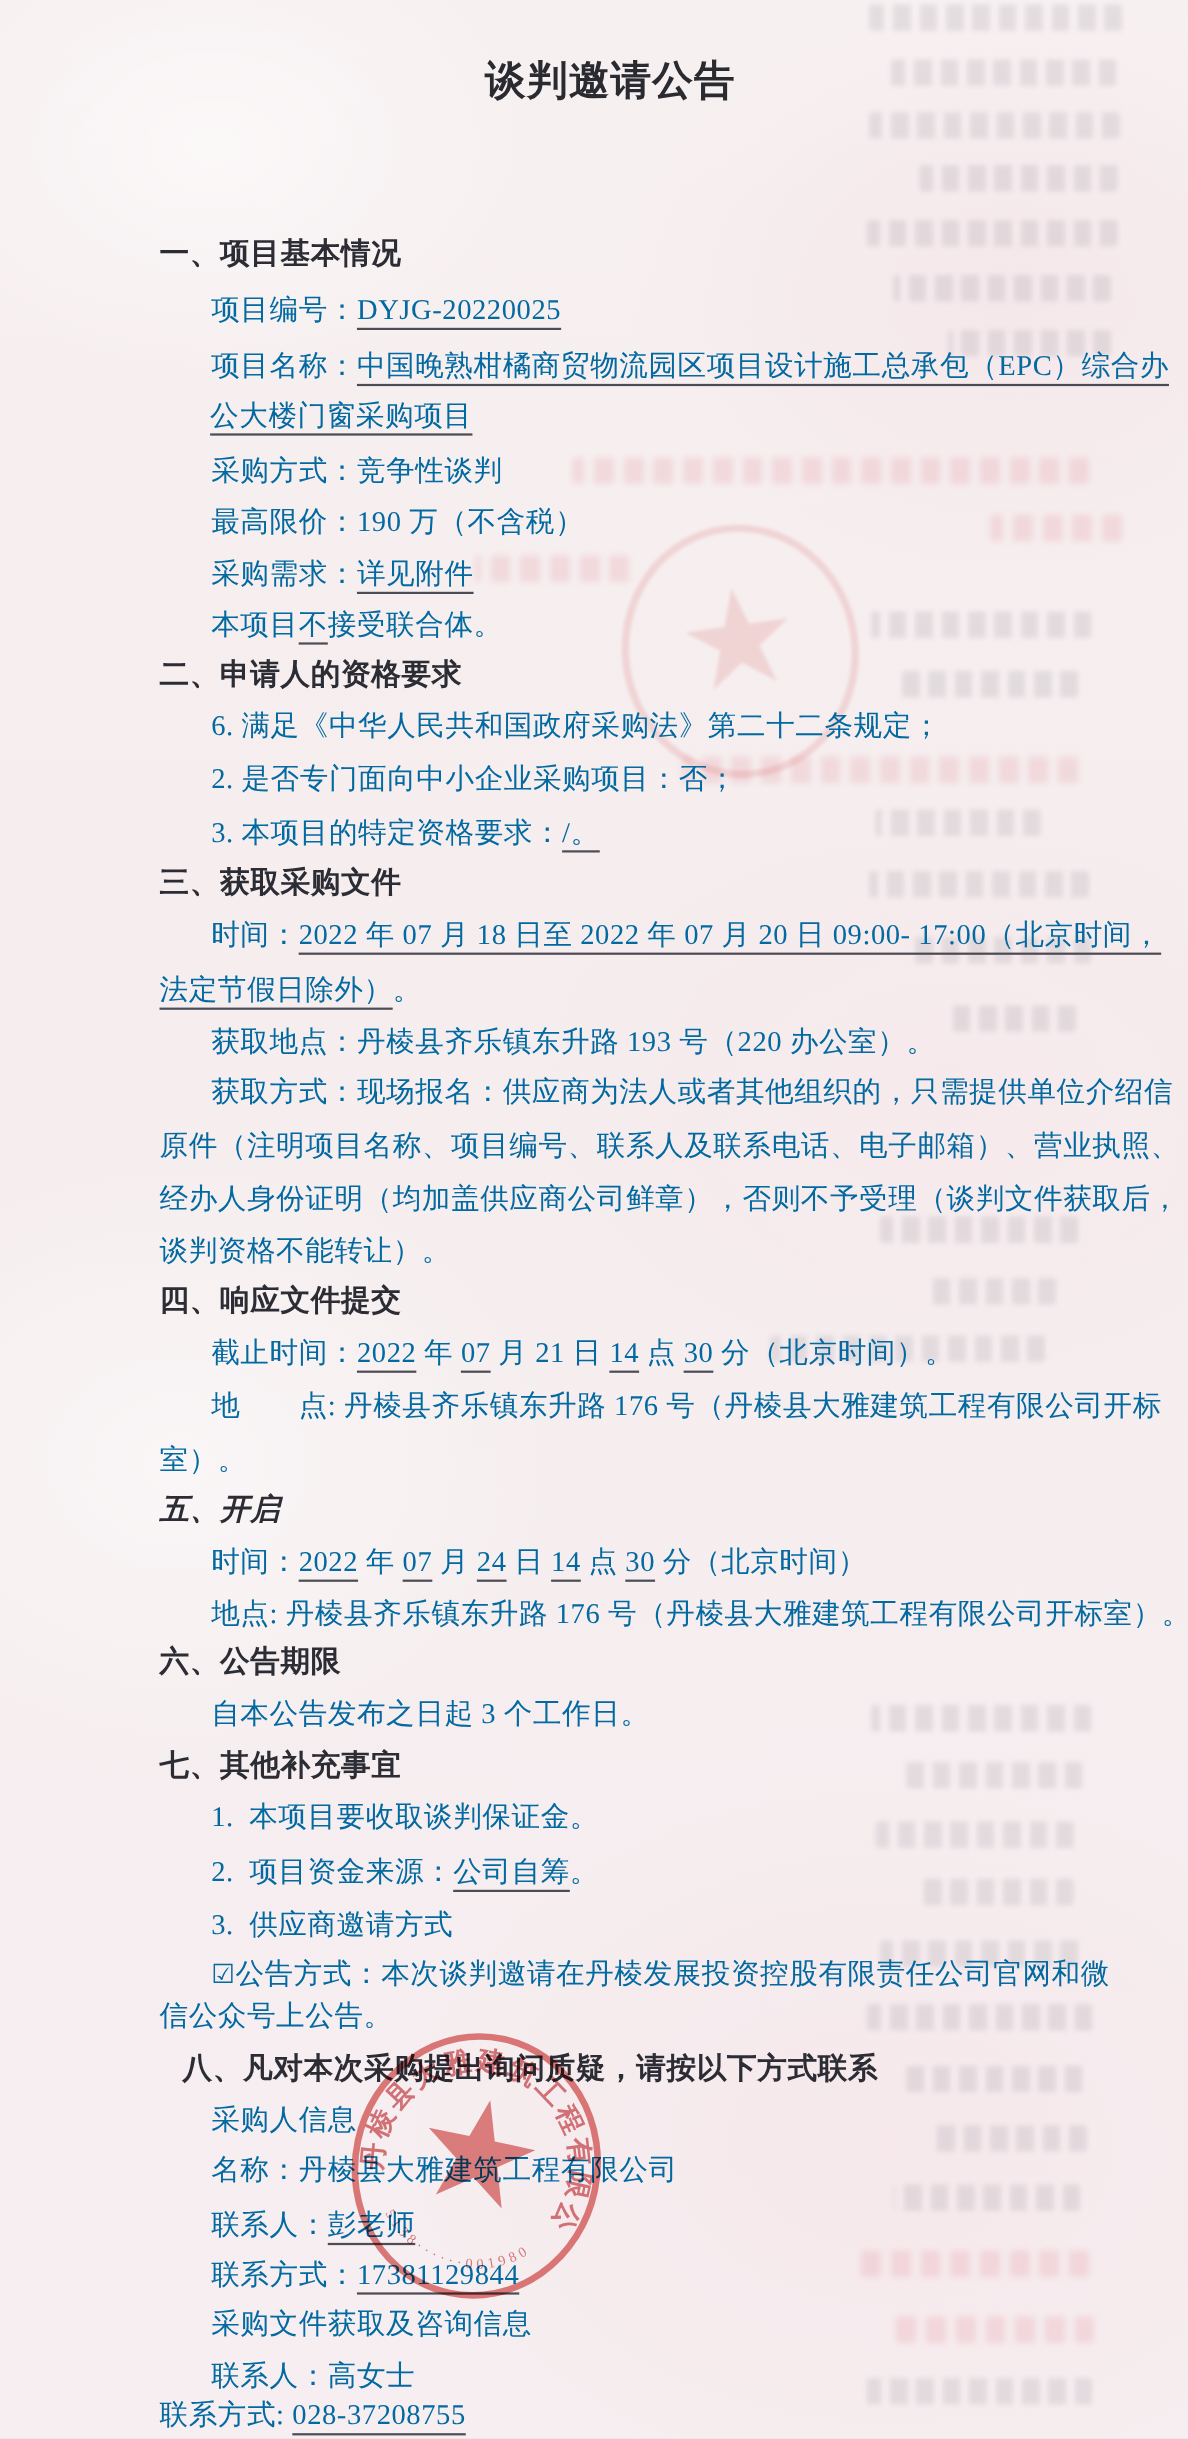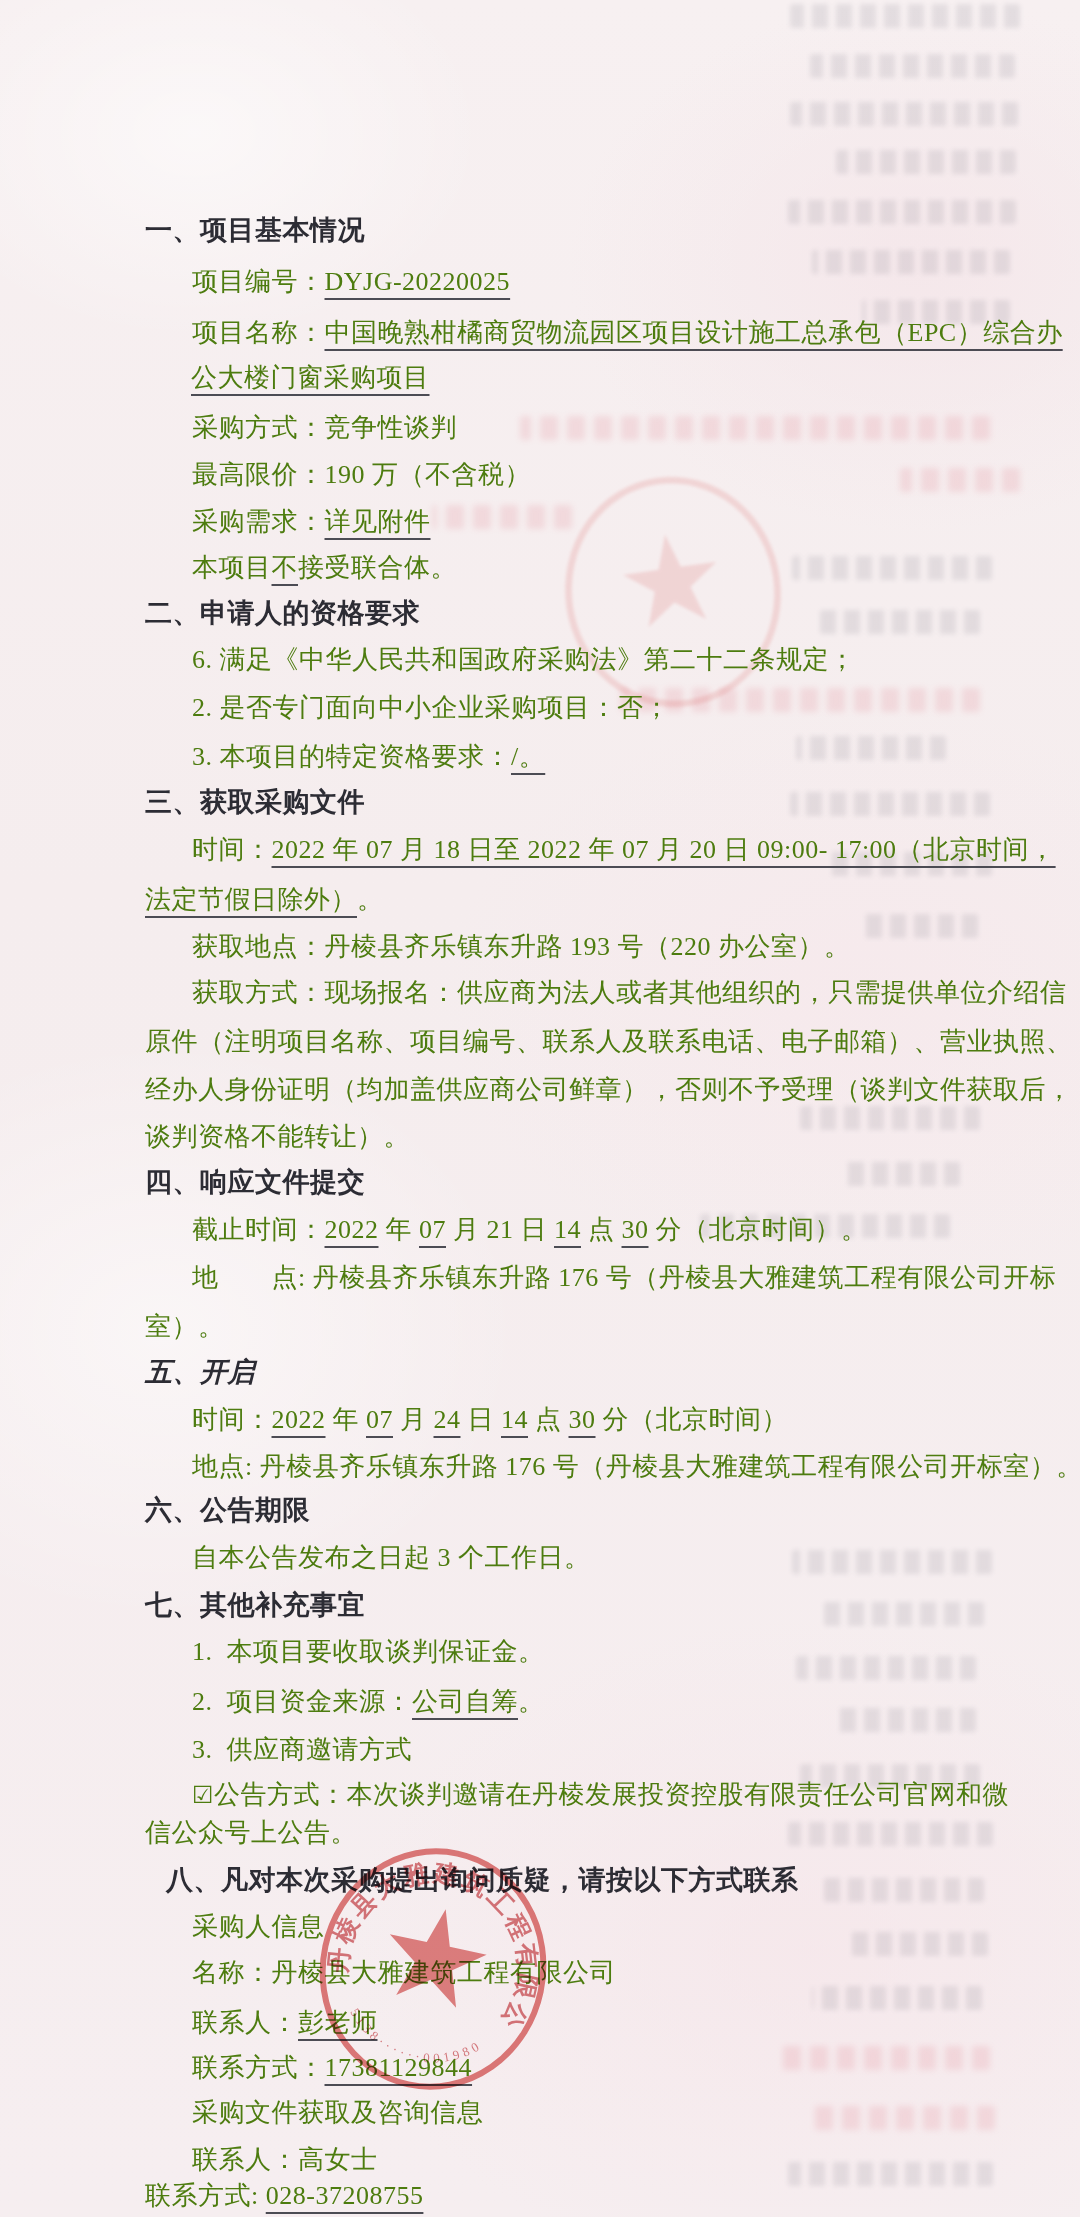--- a/index.html
+++ b/index.html
@@ -32,21 +32,21 @@
     letter-spacing:1px;
     color:#2a2a31;
     white-space:nowrap;
   }
   .line{
     position:absolute;
     height:48px;line-height:48px;
     font-size:26px;
     letter-spacing:.5px;
     white-space:pre;
-    color:#4d7c0f;
+    color:#0369a1;
   }
   .line.h{font-weight:700;color:#2c2c34;font-size:27px;}
   .seg-u{
     text-decoration:underline;
     text-decoration-thickness:2px;
     text-underline-offset:8px;
     text-decoration-color:rgba(58,58,66,.9);
   }
   .seg-cb{font-family:"DejaVu Sans","Liberation Sans",sans-serif;font-size:24px;}
   
@@ -122,20 +122,21 @@
       <div class="bleedrow pink" style="left: 780px; top: 2046px; width: 210px;"></div>
       <div class="bleedrow pink" style="left: 810px; top: 2106px; width: 185px;"></div>
       <div class="bleedrow" style="left: 788px; top: 2162px; width: 205px;"></div>
     </div>
 
   <svg class="seal-faint" viewBox="0 0 262 274" aria-hidden="true">
     <ellipse cx="131" cy="137" rx="110" ry="118" fill="none" stroke="#d6504f" stroke-width="7"></ellipse>
     <path d="M131,76 L142.8,111.8 L180.5,112 L150,134.2 L161.6,170 L131,148 L100.4,170 L112,134.2 L81.5,112 L119.2,111.8 Z" fill="#d6504f"></path>
   </svg>
 
+  <h1 class="title">谈判邀请公告</h1>
 
   <div id="doc-body">
       <div class="line h" style="top: 206px; left: 145px;"><span>一、项目基本情况</span></div>
       <div class="line" style="top: 258px; left: 192px;"><span>项目编号：</span><span class="seg-u">DYJG-20220025</span></div>
       <div class="line" style="top: 309px; left: 192px;"><span>项目名称：</span><span class="seg-u">中国晚熟柑橘商贸物流园区项目设计施工总承包（EPC）综合办</span></div>
       <div class="line" style="top: 354px; left: 145px; margin-left: 46px;"><span class="seg-u">公大楼门窗采购项目</span></div>
       <div class="line" style="top: 404px; left: 192px;"><span>采购方式：竞争性谈判</span></div>
       <div class="line" style="top: 451px; left: 192px;"><span>最高限价：190 万（不含税）</span></div>
       <div class="line" style="top: 498px; left: 192px;"><span>采购需求：</span><span class="seg-u">详见附件</span></div>
       <div class="line" style="top: 544px; left: 192px;"><span>本项目</span><span class="seg-u">不</span><span>接受联合体。</span></div>

